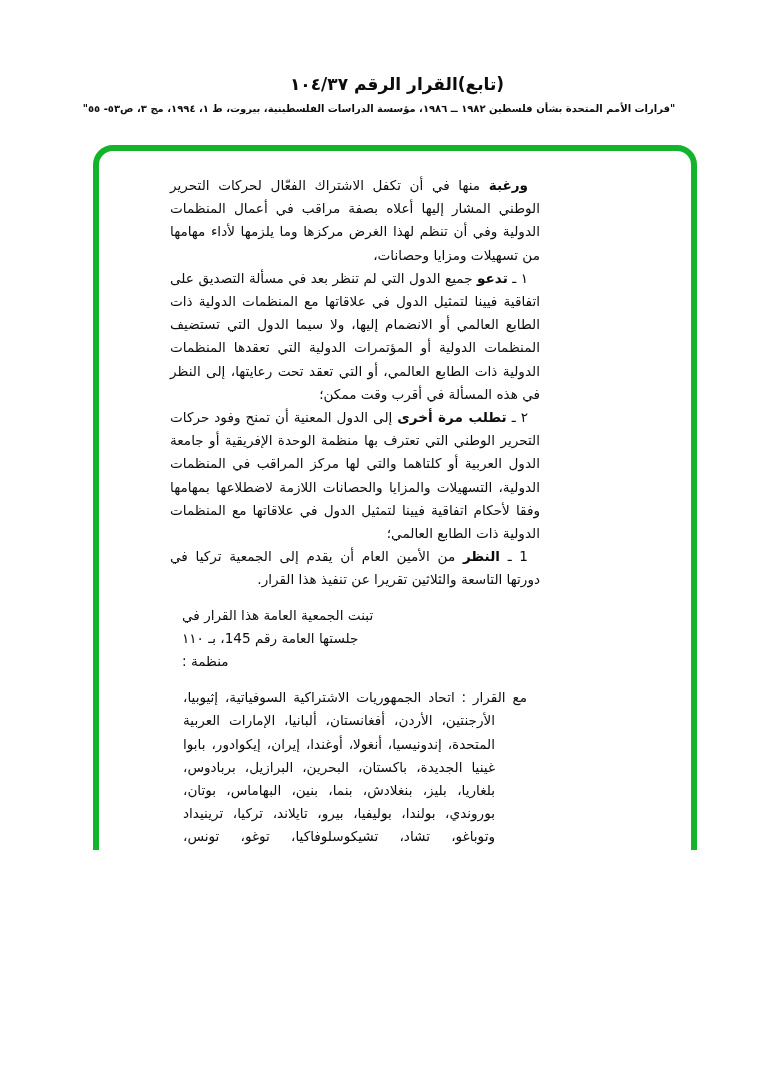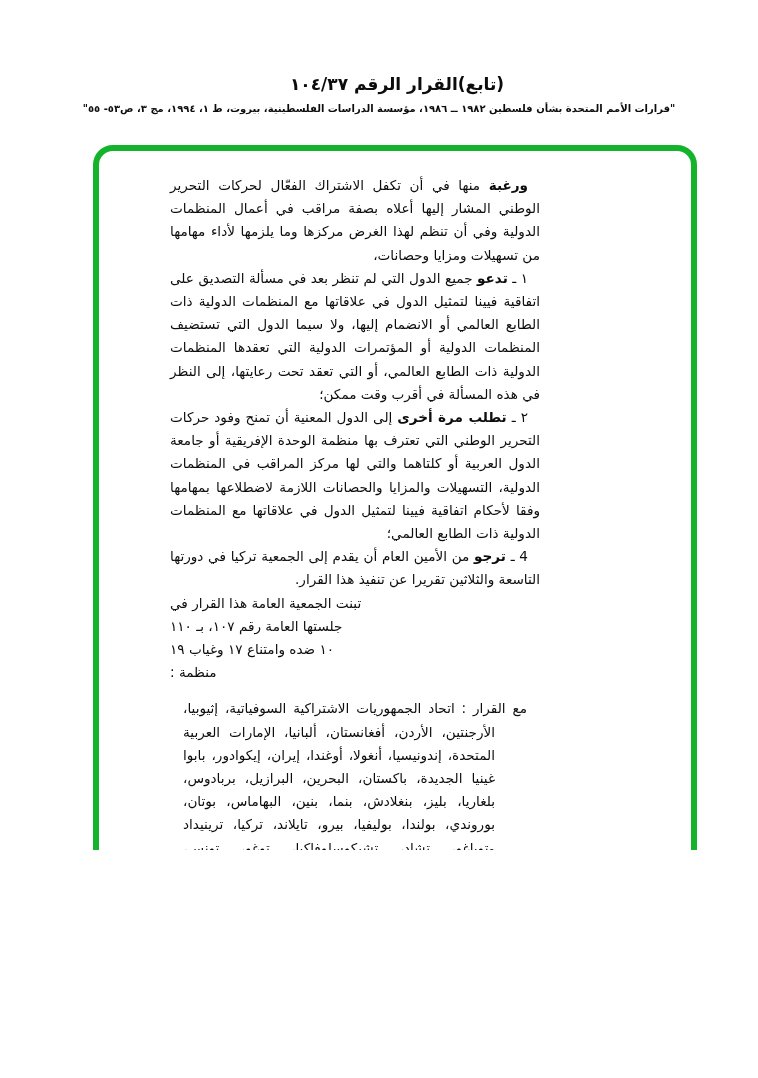--- a/index.html
+++ b/index.html
@@ -43,21 +43,21 @@
     left:71px;top:23px; 
     width:370px;
     direction:rtl;
     text-align:justify;
     font-size:13.6px;
     line-height:23.2px;
     color:#0d0d0d;
   }
   .para{margin:0;text-indent:12px;}
   .lead{font-weight:bold;}
-  .adoption{margin:0;}
+  .adoption{margin:12px;}
   .adoption-line{text-align:left;direction:rtl;}
   .vote-list{
     margin:13px;
     padding-right:32px;
     text-indent:-32px;
     text-align:justify;
     text-align-last:justify;
   }
   .page-number{
     position:absolute;top:987px;left:0;right:0;
@@ -78,26 +78,25 @@
 
   <div class="green-frame" style="border-color: rgb(19, 179, 43);">
     <div class="text-col">
 
       <p class="para"><span class="lead">ورغبة</span><span> منها في أن تكفل الاشتراك الفعّال لحركات التحرير الوطني المشار إليها أعلاه بصفة مراقب في أعمال المنظمات الدولية وفي أن تنظم لهذا الغرض مركزها وما يلزمها لأداء مهامها من تسهيلات ومزايا وحصانات،</span></p>
 
       <p class="para"><span>١ ـ </span><span class="lead">تدعو</span><span> جميع الدول التي لم تنظر بعد في مسألة التصديق على اتفاقية فيينا لتمثيل الدول في علاقاتها مع المنظمات الدولية ذات الطابع العالمي أو الانضمام إليها، ولا سيما الدول التي تستضيف المنظمات الدولية أو المؤتمرات الدولية التي تعقدها المنظمات الدولية ذات الطابع العالمي، أو التي تعقد تحت رعايتها، إلى النظر في هذه المسألة في أقرب وقت ممكن؛</span></p>
 
       <p class="para"><span>٢ ـ </span><span class="lead">تطلب مرة أخرى</span><span> إلى الدول المعنية أن تمنح وفود حركات التحرير الوطني التي تعترف بها منظمة الوحدة الإفريقية أو جامعة الدول العربية أو كلتاهما والتي لها مركز المراقب في المنظمات الدولية، التسهيلات والمزايا والحصانات اللازمة لاضطلاعها بمهامها وفقا لأحكام اتفاقية فيينا لتمثيل الدول في علاقاتها مع المنظمات الدولية ذات الطابع العالمي؛</span></p>
 
-      <p class="para"><span>4 ـ </span><span class="lead">ترجو</span><span> من الأمين العام أن يقدم إلى الجمعية تركيا في دورتها التاسعة والثلاثين تقريرا عن تنفيذ هذا القرار.</span></p>
+      <p class="para"><span>1 ـ </span><span class="lead">النظر</span><span> من الأمين العام أن يقدم إلى الجمعية تركيا في دورتها التاسعة والثلاثين تقريرا عن تنفيذ هذا القرار.</span></p>
 
       <div class="adoption">
         <div class="adoption-line">تبنت الجمعية العامة هذا القرار في</div>
-        <div class="adoption-line">جلستها العامة رقم ١٠٧، بـ ١١٠</div>
-        <div class="adoption-line">١٠ ضده وامتناع ١٧ وغياب ١٩</div>
+        <div class="adoption-line">جلستها العامة رقم 145، بـ ١١٠</div>
         <div class="adoption-line">منظمة :</div>
       </div>
 
       <p class="vote-list"><span>مع القرار : </span><span>اتحاد الجمهوريات الاشتراكية السوفياتية، إثيوبيا، الأرجنتين، الأردن، أفغانستان، ألبانيا، الإمارات العربية المتحدة، إندونيسيا، أنغولا، أوغندا، إيران، إيكوادور، بابوا غينيا الجديدة، باكستان، البحرين، البرازيل، بربادوس، بلغاريا، بليز، بنغلادش، بنما، بنين، البهاماس، بوتان، بوروندي، بولندا، بوليفيا، بيرو، تايلاند، تركيا، ترينيداد وتوباغو، تشاد، تشيكوسلوفاكيا، توغو، تونس،</span></p>
 
     </div>
   </div>
 
   <div class="page-number">٢</div>
 

